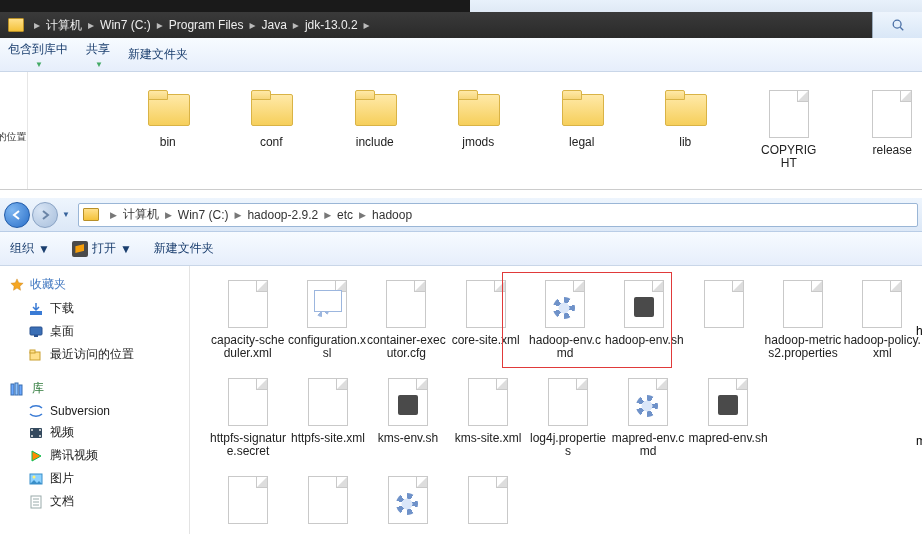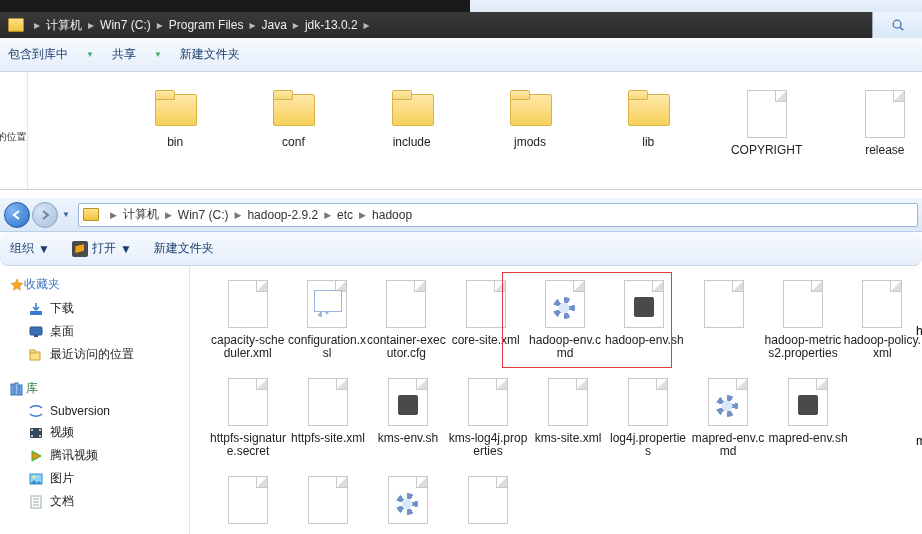--- a/index.html
+++ b/index.html
@@ -16,21 +16,21 @@
 .breadcrumb-bar { height: 26px; background: linear-gradient(#3a3a3a,#2a2a2a); color:#fff; display:flex; align-items:center; padding:0 4px; position:relative; }
 .breadcrumb-bar .folder-ic { width:16px; height:14px; background: linear-gradient(#ffe08a,#f4c23a); border:1px solid #b89028; border-radius:1px; margin:0 6px 0 4px; }
 .breadcrumb-bar .chev { color:#bbb; padding:0 4px; }
 .breadcrumb-bar .crumb { color:#eee; padding:0 2px; }
 .breadcrumb-bar .tail { flex:1; }
 .breadcrumb-bar .search-hint { position:absolute; right:0; top:0; bottom:0; width:50px; background:linear-gradient(#eef5fd,#d9e7f7); border-left:1px solid #9ab; display:flex; align-items:center; justify-content:center; }
 .breadcrumb-bar .search-hint svg { width:14px; height:14px; }
 
 
 .toolbar { height: 34px; background: linear-gradient(#f7fbff,#e6eefb); border-bottom:1px solid #c9d6e8; display:flex; align-items:center; padding:0 8px; gap:18px; color:#1a3e6e; }
-.toolbar .tb-item { display:flex; align-items:center; gap:16px; cursor:default; }
+.toolbar .tb-item { display:flex; align-items:center; gap:2px; cursor:default;flex-direction:column; }
 .toolbar .drop { font-size:8px; color:#4a6; margin-left:2px; }
 .toolbar.tb1 .tb-item:first-child::before { content:""; display:none; }
 
 
 .top-side { position:absolute; left:0; top:72px; width:28px; bottom:0; background:#fff; border-right:1px solid #e6e6e6; }
 .top-side .line { height:18px; display:flex; align-items:center; justify-content:center; }
 
 
 .top-content { position:absolute; left:28px; right:0; top:72px; bottom:0; display:flex; padding:18px 0 0 110px; gap:44px; align-items:flex-start; overflow:hidden; }
 .item { width:80px; display:flex; flex-direction:column; align-items:center; gap:6px; text-align:center; color:#222; }
@@ -48,29 +48,29 @@
 .nav-row { height:34px; background:linear-gradient(#eef5fd,#dce8f7); display:flex; align-items:center; padding:0 4px; border-bottom:1px solid #b9cde6; }
 .nav-btn { width:26px; height:26px; border-radius:50%; background:radial-gradient(circle at 30% 30%, #7fb7f1, #2a6fc9); border:1px solid #1f5aa8; display:flex; align-items:center; justify-content:center; color:#fff; margin-right:2px; }
 .nav-btn.fwd { background:radial-gradient(circle at 30% 30%, #d7e4f4, #a8bfdc); border-color:#8aa3c4; color:#567; }
 .nav-drop { width:12px; font-size:8px; color:#35629b; margin:0 4px 0 2px; }
 .addr { flex:1; height:24px; background:#fff; border:1px solid #9ab6d6; border-radius:2px; display:flex; align-items:center; padding:0 2px; color:#333; }
 .addr .folder-ic { width:16px; height:13px; background:linear-gradient(#ffe08a,#f4c23a); border:1px solid #b89028; border-radius:1px; margin:0 6px 0 2px; }
 .addr .chev { color:#777; padding:0 5px; font-size:9px; }
 .addr .crumb { padding:0 1px; }
 
 
-.toolbar2 { height:34px; background:linear-gradient(#f7fbff,#e6eefb); border-bottom:1px solid #c9d6e8; display:flex; align-items:center; padding:0 10px; gap:22px; color:#1a3e6e;border-radius:8px; }
+.toolbar2 { height:34px; background:linear-gradient(#f7fbff,#e6eefb); border-bottom:1px solid #c9d6e8; display:flex; align-items:center; padding:0 10px; gap:22px; color:#1a3e6e; }
 .toolbar2 .tb-item { display:flex; align-items:center; gap:4px; }
 .sublime-ic { width:16px; height:16px; background:#4a4a4a; border-radius:2px; display:flex; align-items:center; justify-content:center; }
 .sublime-ic::after { content:""; width:9px; height:9px; background:#f59e0b; clip-path: polygon(0 25%, 100% 0, 100% 75%, 0 100%); }
 
 
 .leftnav { position:absolute; left:0; top:68px; width:190px; bottom:0; border-right:1px solid #e3e3e3; padding:10px 0 0 10px; background:#fff; }
 .nav-grp { margin-bottom:14px; }
-.nav-head { display:flex; align-items:center; color:#4077c0; font-size:12px; margin-bottom:4px; }
+.nav-head { display:flex; align-items:center; gap:6px; color:#4077c0; font-size:12px; margin-bottom:4px; }
 .nav-head.lib { color:#2e7a3a; }
 .nav-item { display:flex; align-items:center; gap:6px; padding:3px 0 3px 18px; color:#1a1a1a; }
 .star-ic { width:14px; height:14px; color:#f5a623; }
 .mini-ic { width:16px; height:14px; display:inline-flex; align-items:center; justify-content:center; }
 
 
 .bot-content { position:absolute; left:190px; right:0; top:68px; bottom:0; padding:14px 0 16px 18px; overflow:hidden; }
 .row { display:flex; gap:0; margin-bottom:18px; }
 .row .item { width:80px; }
 .highlight-box { position:absolute; border:1px solid #e03a3a; pointer-events:none; }
@@ -149,20 +149,24 @@
       <div class="item">
         <div class="folder-icon"></div>
         <div class="lbl">include</div>
       </div>
       <div class="item">
         <div class="folder-icon"></div>
         <div class="lbl">jmods</div>
       </div>
       <div class="item">
         <div class="folder-icon"></div>
+        <div class="lbl">legal</div>
+      </div>
+      <div class="item">
+        <div class="folder-icon"></div>
         <div class="lbl">lib</div>
       </div>
       <div class="item">
         <div class="doc-icon"></div>
         <div class="lbl">COPYRIGHT</div>
       </div>
       <div class="item">
         <div class="doc-icon"></div>
         <div class="lbl">release</div>
       </div>
@@ -365,24 +369,20 @@
           <div class="lbl">httpfs-site.xml</div>
         </div>
         <div class="item">
           <div class="doc-icon subl">
             <div class="sub-s"></div>
           </div>
           <div class="lbl">kms-env.sh</div>
         </div>
         <div class="item">
           <div class="doc-icon"></div>
-          <div class="lbl">kms-log4j.properties</div>
-        </div>
-        <div class="item">
-          <div class="doc-icon"></div>
           <div class="lbl">kms-site.xml</div>
         </div>
         <div class="item">
           <div class="doc-icon"></div>
           <div class="lbl">log4j.properties</div>
         </div>
         <div class="item">
           <div class="doc-icon gear"></div>
           <div class="lbl">mapred-env.cmd</div>
         </div>

